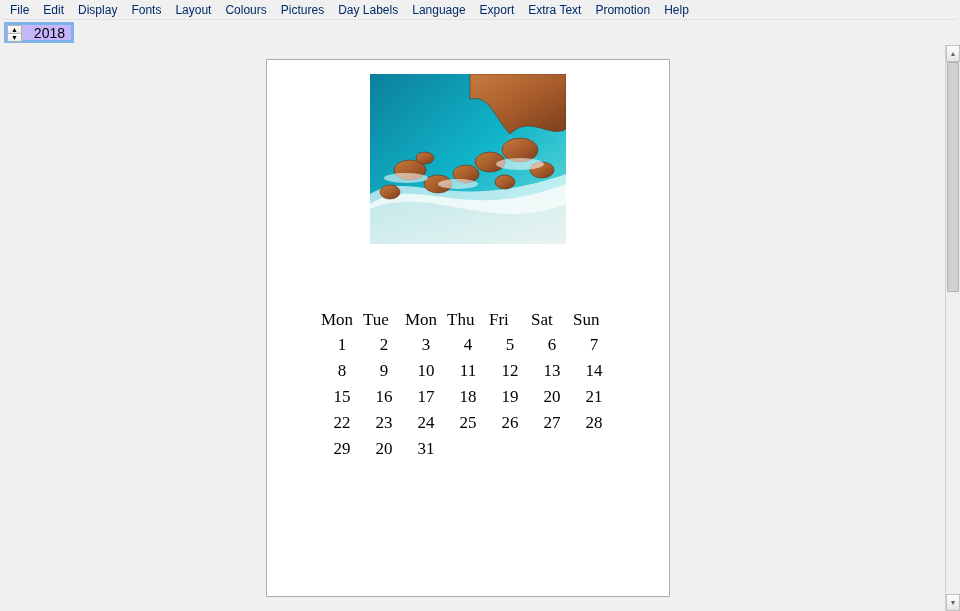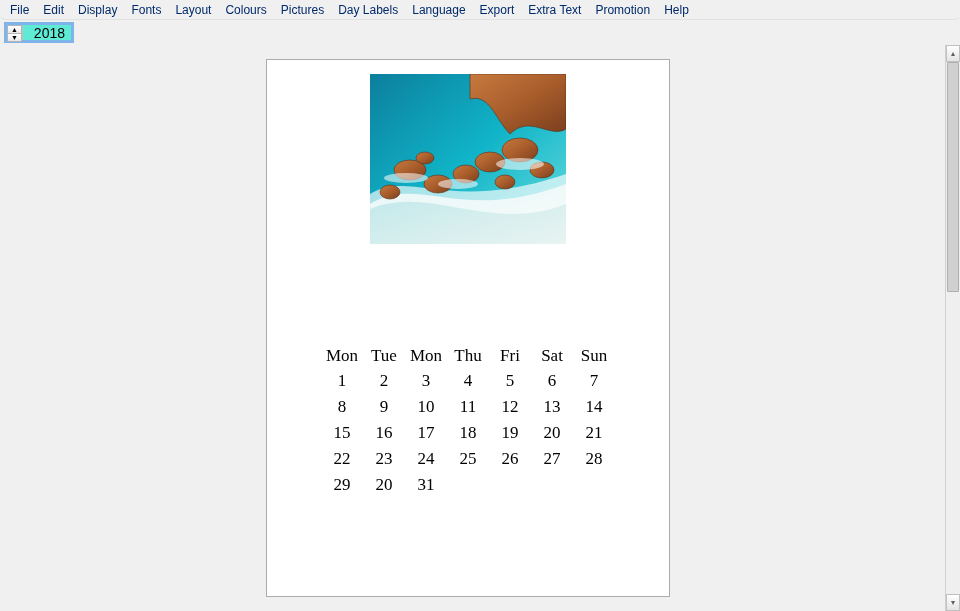--- a/index.html
+++ b/index.html
@@ -91,21 +91,21 @@
   }
   .spin-down { border-top: none; }
   .year-value {
     width: 48px;
     display: flex;
     align-items: center;
     justify-content: flex-end;
     padding-right: 6px;
     font-size: 14px;
     font-family: Arial, sans-serif;
-    background: #5eead4;
+    background: #c4b5fd;
   }
 
   
   .month-label-float {
     position: absolute;
     top: 46px;
     right: 20px;
     width: 80px;
     height: 16px;
     background: #98befa;
@@ -211,23 +211,22 @@
 
   .grid {
     margin: 64px auto 0;
     display: grid;
     grid-template-columns: repeat(7, 42px);
     justify-content: center;
     font-family: "Times New Roman", serif;
     font-size: 17px;
   }
   .grid .h {
-    text-align: center;
+    text-align: left;
     padding: 2px 0;
-    margin-top: 36px;
   }
   .grid .d {
     text-align: center;
     padding: 3px 0;
   }
 </style>
 </head>
 <body>
 
 <div class="menubar">

